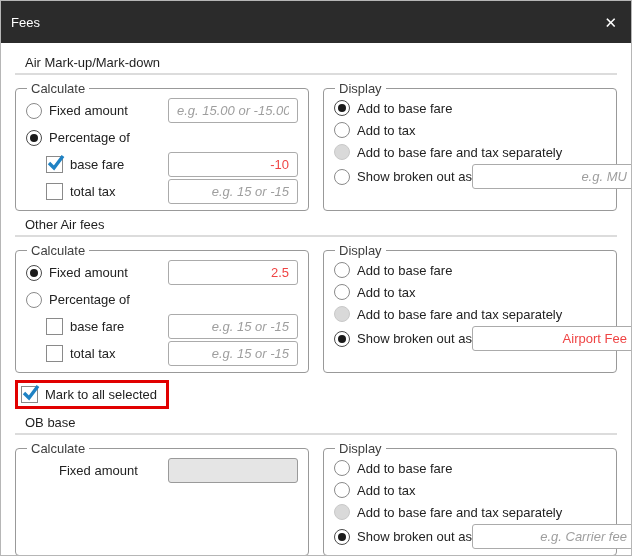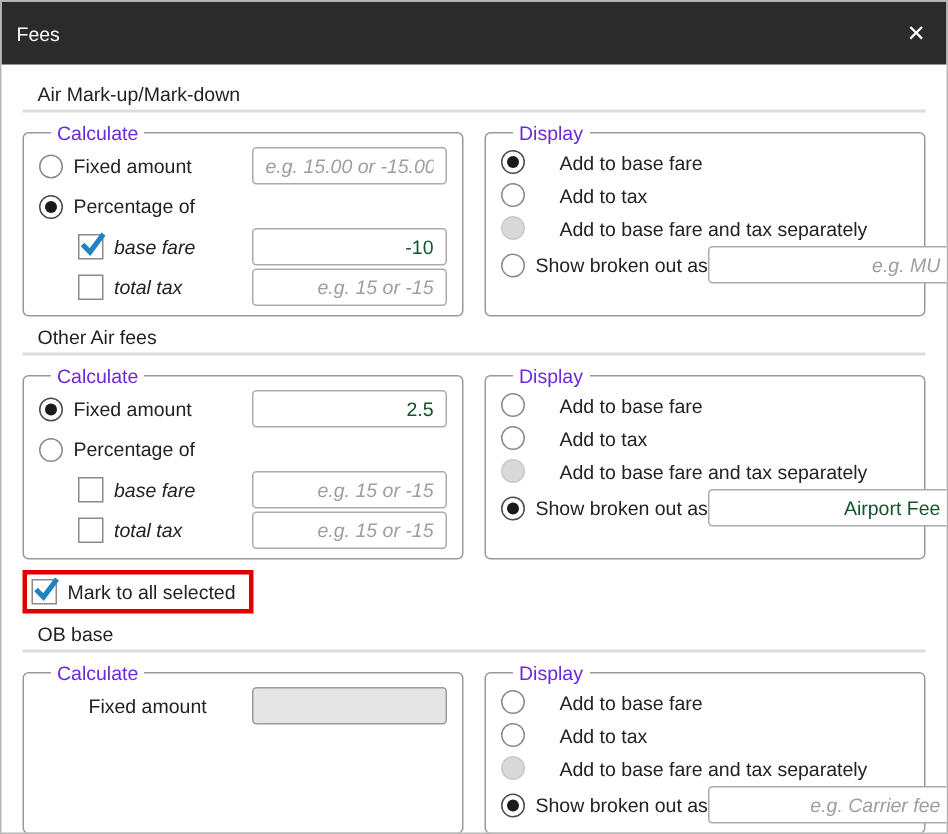--- a/index.html
+++ b/index.html
@@ -17,27 +17,27 @@
   .close-btn { font-size:15px; line-height:1; cursor:pointer; color:#fff; }
   .body { flex:1; padding:4px 14px 0 14px; }
   .section-title { margin:6px 0 3px 10px; color:#1f1f1f; }
   .section-title.first { margin-top:8px; }
   hr.rule { border:none; border-top:2px solid #dcdcdc; margin:0 0 6px 0; }
   .groups { display:flex; gap:14px; margin-bottom:4px; }
   fieldset {
     flex:1; border:1px solid #999; border-radius:4px;
     margin:0; padding:1px 10px 5px 10px; min-width:0;
   }
-  legend { padding:0 4px; margin-left:8px; color:#6d28d9; }
+  legend { padding:0 4px; margin-left:1px; color:#404040; }
   .row { display:flex; align-items:center; min-height:27px; }
-  .row.sm { min-height:22px;gap:16px; }
+  .row.sm { min-height:22px; }
   .row.between { justify-content:space-between; }
   .lab { margin-left:7px; white-space:nowrap; }
   .left-cluster { display:flex; align-items:center; }
-  .indent { margin-left:26px;font-style:italic; }
+  .indent { margin-left:20px; }
   .indent-big { margin-left:26px; }
   
   .radio {
     width:16px; height:16px; border-radius:50%; box-sizing:border-box;
     border:1px solid #8a8a8a; background:#fff; flex-shrink:0;
     display:inline-flex; align-items:center; justify-content:center;
   }
   .radio.checked { border-color:#4a4a4a; }
   .radio.checked::after { content:""; width:8px; height:8px; border-radius:50%; background:#1a1a1a; }
   .radio.disabled { background:#d9d9d9; border-color:#c9c9c9; }
@@ -45,21 +45,21 @@
   .checkbox {
     width:17px; height:17px; box-sizing:border-box; border:1px solid #8a8a8a;
     background:#fff; position:relative; flex-shrink:0;
   }
   .checkbox svg { position:absolute; left:-2px; top:-5px; overflow:visible; }
   
   input.txt {
     width:130px; height:25px; box-sizing:border-box;
     border:1px solid #ababab; border-radius:3px;
     text-align:right; padding:0 8px; background:#fff;
-    font:13px "Liberation Sans", sans-serif; color:#14532d;
+    font:13px "Liberation Sans", sans-serif; color:#ef4444;
   }
   input.txt::placeholder { font-style:italic; color:#9e9e9e; }
   input.txt.wide { width:164px; }
   input.txt:disabled { background:#e5e5e5; border-color:#9a9a9a; }
   
   .apply-all-wrap { margin:7px 0 1px 0; }
   .red-box {
     display:inline-flex; align-items:center;
     border:3px solid #e10000; padding:3px 9px 3px 3px; background:#fff;
   }

